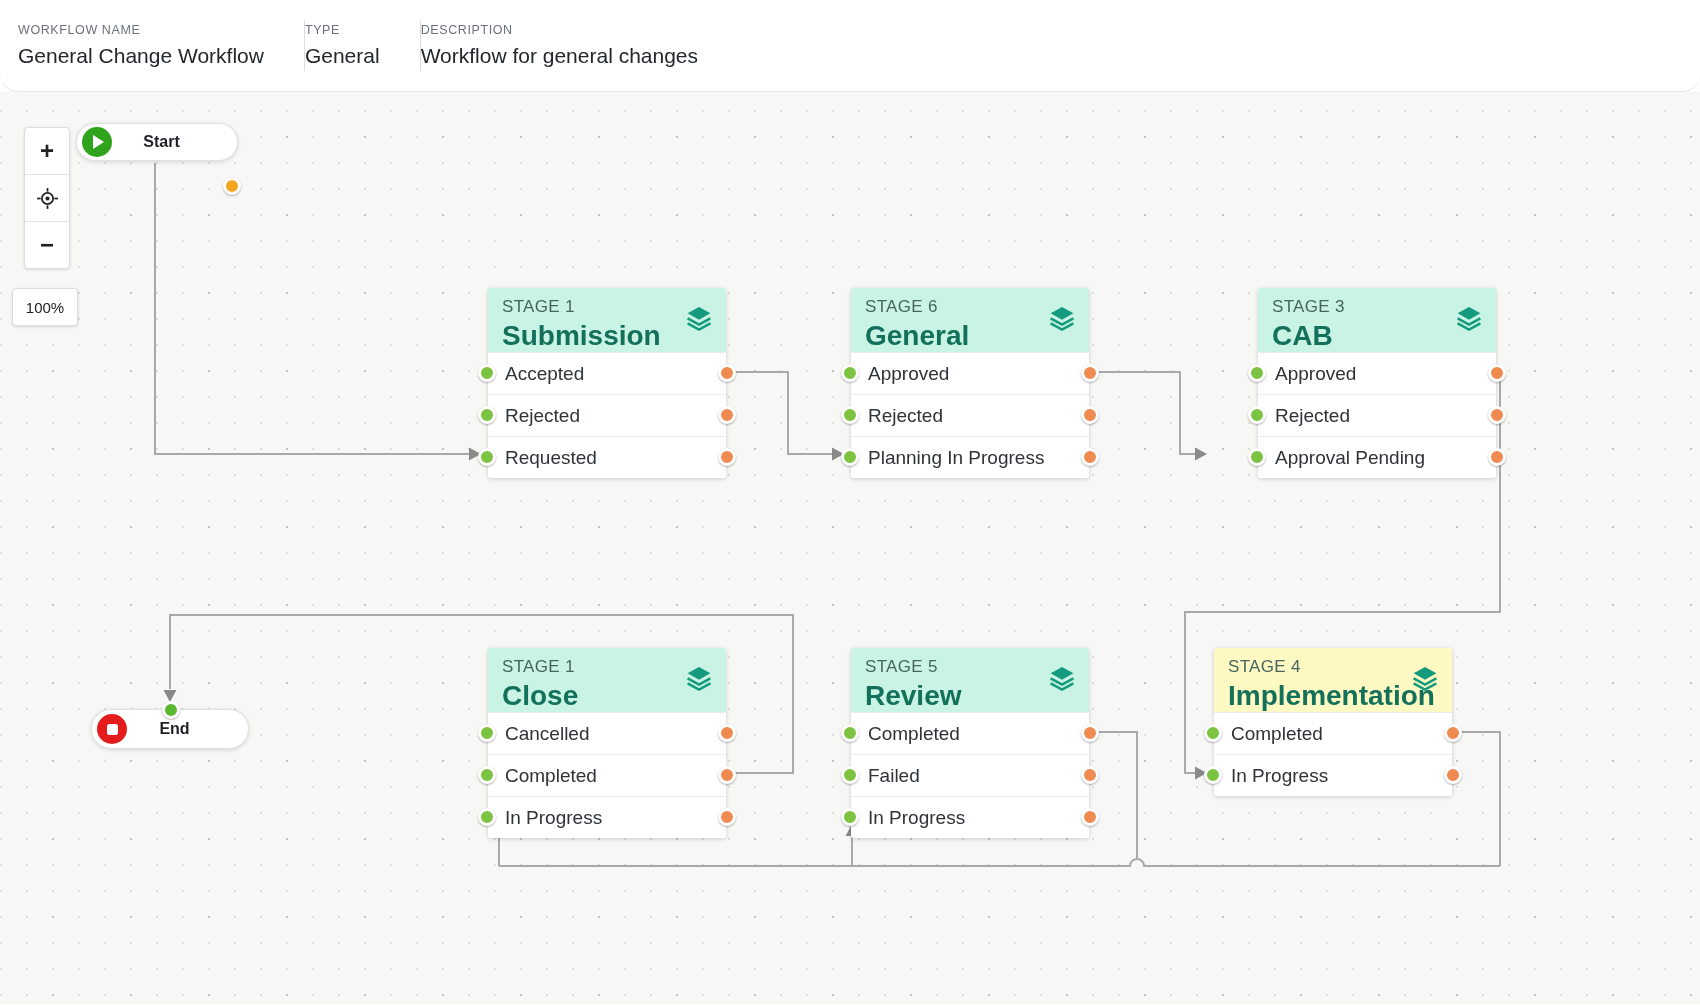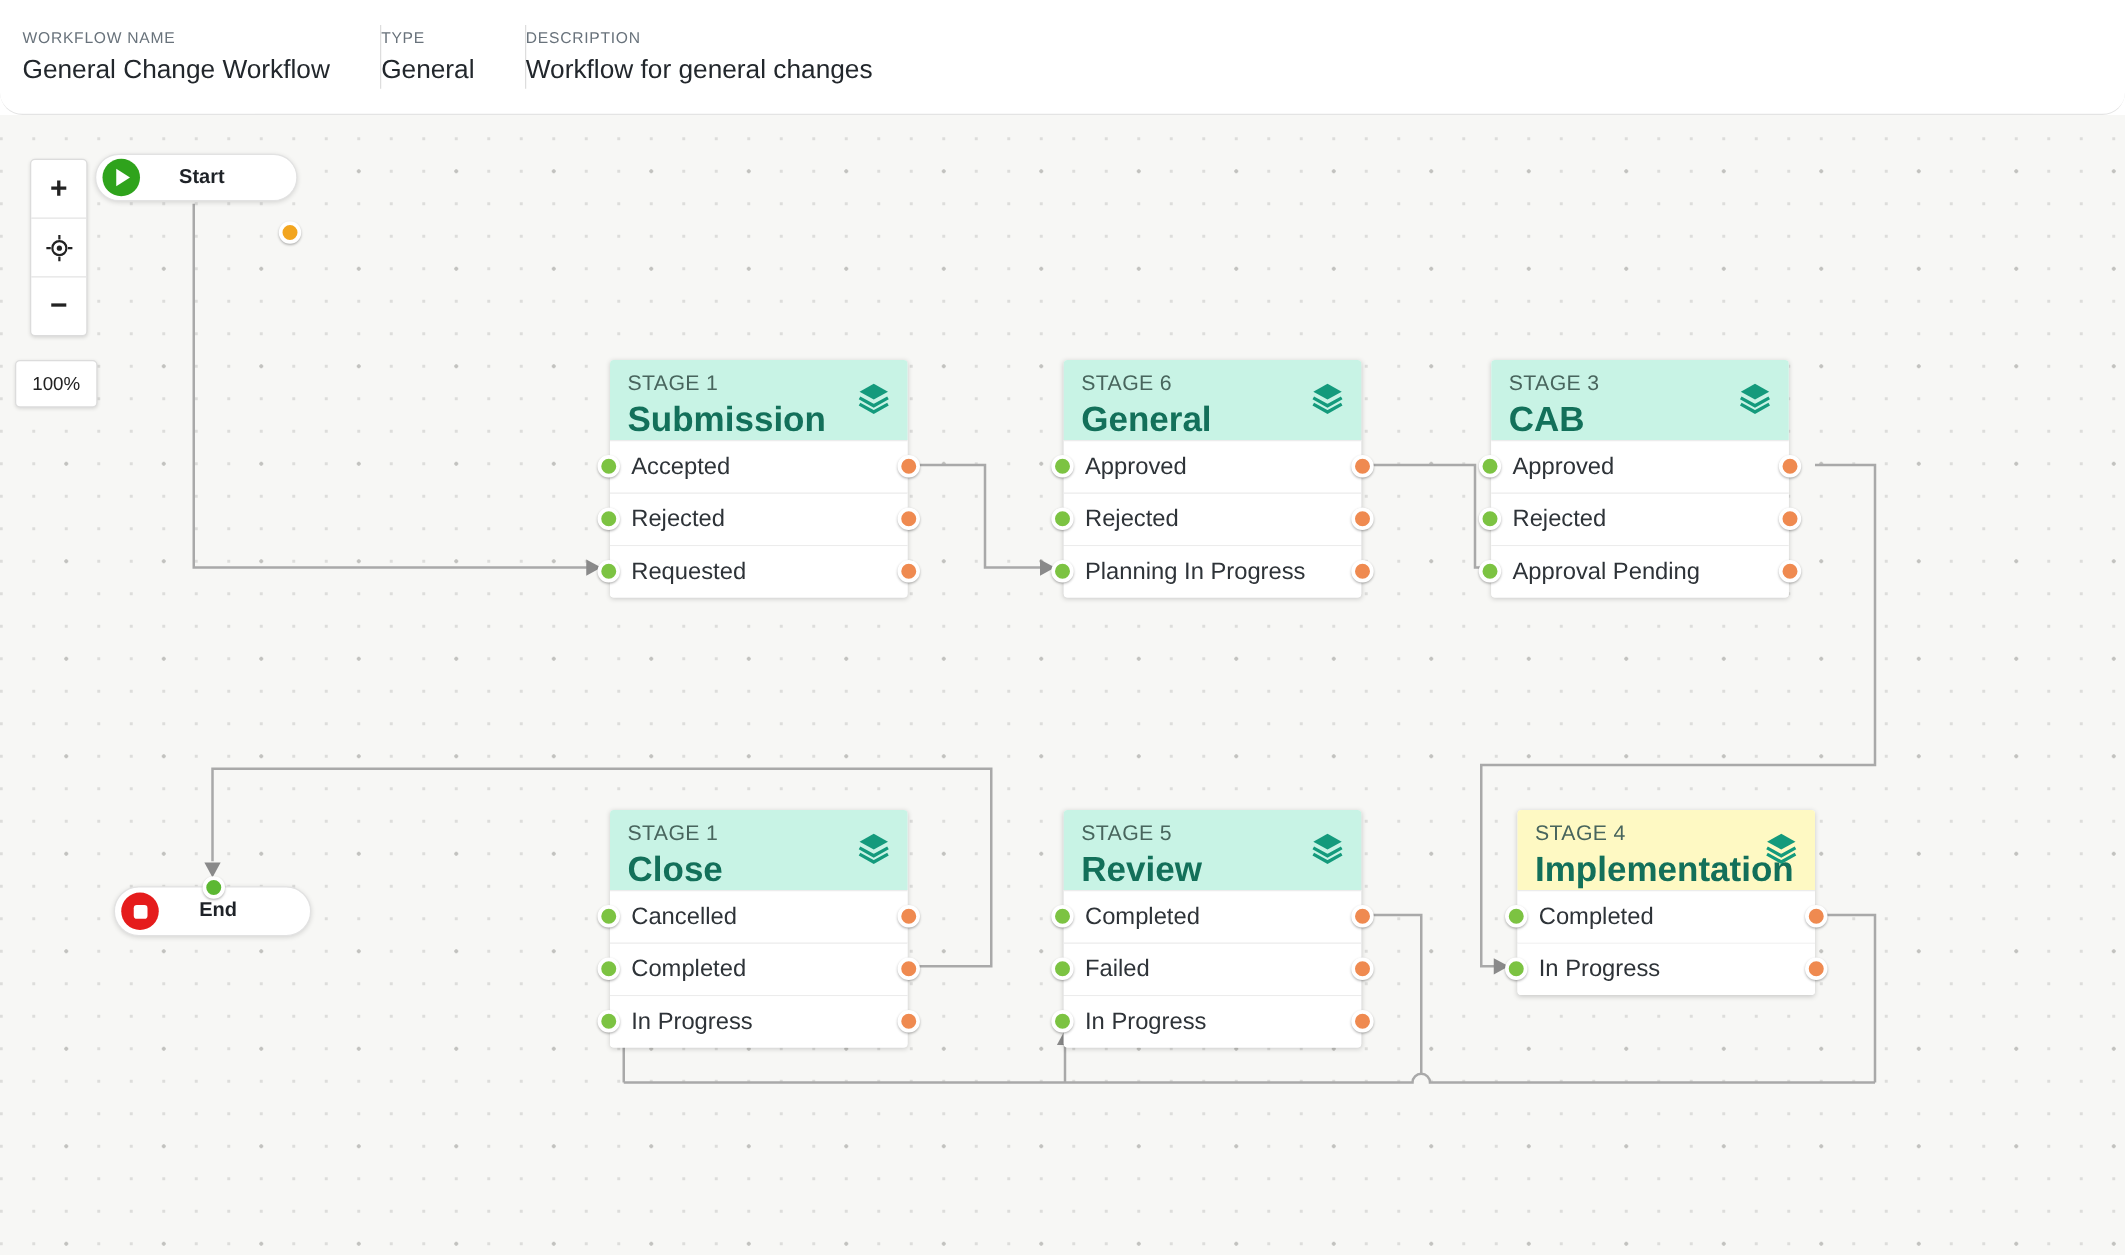--- a/index.html
+++ b/index.html
@@ -182,21 +182,21 @@
           <div class="srow-label">Rejected</div>
           <div class="port" style="background: rgb(124, 195, 66); left: -10px; top: 11px;"></div>
           <div class="port" style="background: rgb(239, 138, 80); right: -10px; top: 11px;"></div>
         </div>
         <div class="srow">
           <div class="srow-label">Planning In Progress</div>
           <div class="port" style="background: rgb(124, 195, 66); left: -10px; top: 11px;"></div>
           <div class="port" style="background: rgb(239, 138, 80); right: -10px; top: 11px;"></div>
         </div>
       </div>
-      <div class="stage" style="left: 1193px; top: 196px;">
+      <div class="stage" style="left: 1258px; top: 196px;">
         <div class="stage-head" style="background: rgb(200, 243, 229);">
           <div class="stage-num" style="color: rgb(72, 101, 93);">STAGE 3</div>
           <div class="stage-title" style="color: rgb(19, 112, 90);">CAB Evaluation</div>
           <div class="stage-licon"><svg width="26" height="26" viewBox="0 0 24 24">
               <path d="M12 1 L22.5 6.8 L12 12.6 L1.5 6.8 Z" fill="#149a7c"></path>
               <path d="M1.5 11.4 L12 17.2 L22.5 11.4" fill="none" stroke="#149a7c" stroke-width="2.4"></path>
               <path d="M1.5 16 L12 21.8 L22.5 16" fill="none" stroke="#149a7c" stroke-width="2.4"></path>
             </svg></div>
         </div>
         <div class="srow">

